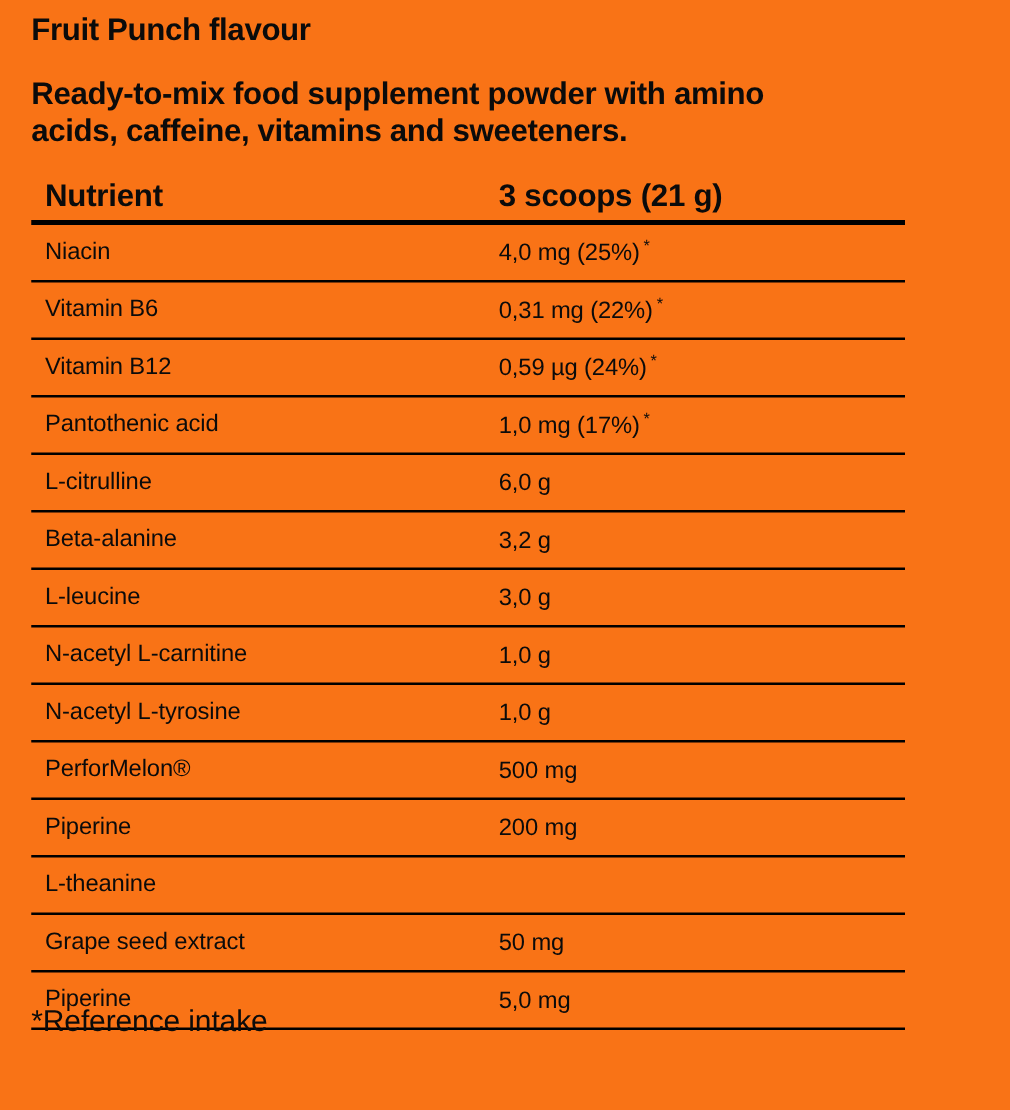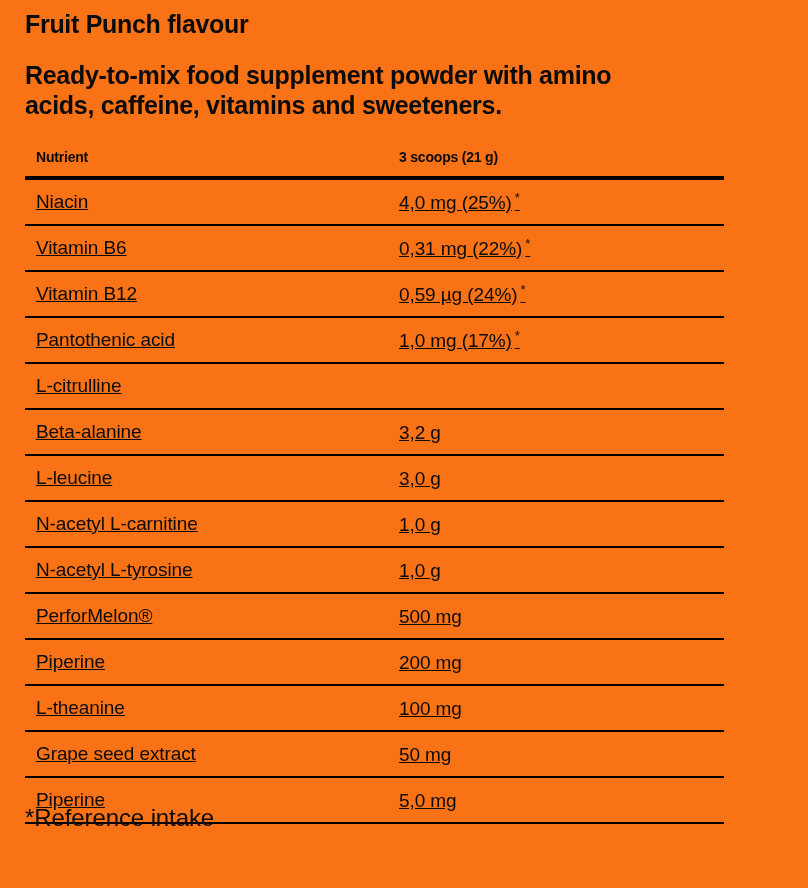--- a/index.html
+++ b/index.html
@@ -24,30 +24,29 @@
   }
   .subtitle span { display:block; }
 
   .nutri-table {
     position:absolute; left:25px; top:138px; width:699px;
   }
   .thead {
     display:grid; grid-template-columns:363px 1fr;
     align-items:center;
     height:42px; padding-left:11px;
-    font-size:14px; font-weight:700; letter-spacing:-0.2px;
+    font-size:25px; font-weight:700; letter-spacing:-0.2px;
     border-bottom:4px solid #000;
   }
   .row {
     display:grid; grid-template-columns:363px 1fr;
     align-items:center;
     height:46px; padding-left:11px;
     font-size:19px; letter-spacing:-0.1px;
     border-bottom:2.5px solid #000;
-    text-decoration:underline;
   }
   .amount-cell { white-space:nowrap; }
   .ref-mark {
     font-size:13px;
     vertical-align:super;
     margin-left:3px;
   }
   .footnote {
     position:absolute; left:25px; top:804px;
     font-size:24px; letter-spacing:-0.1px;
@@ -87,20 +86,21 @@
       <div class="amount-cell"><span>0,59 µg (24%)</span><span class="ref-mark">*</span></div>
     </div>
 
     <div class="row">
       <div>Pantothenic acid</div>
       <div class="amount-cell"><span>1,0 mg (17%)</span><span class="ref-mark">*</span></div>
     </div>
 
     <div class="row">
       <div>L-citrulline</div>
+      <div class="amount-cell"><span>6,0 g</span><span class="ref-mark"></span></div>
     </div>
 
     <div class="row">
       <div>Beta-alanine</div>
       <div class="amount-cell"><span>3,2 g</span><span class="ref-mark"></span></div>
     </div>
 
     <div class="row">
       <div>L-leucine</div>
       <div class="amount-cell"><span>3,0 g</span><span class="ref-mark"></span></div>
@@ -121,21 +121,20 @@
       <div class="amount-cell"><span>500 mg</span><span class="ref-mark"></span></div>
     </div>
 
     <div class="row">
       <div>Piperine</div>
       <div class="amount-cell"><span>200 mg</span><span class="ref-mark"></span></div>
     </div>
 
     <div class="row">
       <div>L-theanine</div>
-      <div class="amount-cell"><span>100 mg</span><span class="ref-mark"></span></div>
     </div>
 
     <div class="row">
       <div>Grape seed extract</div>
       <div class="amount-cell"><span>50 mg</span><span class="ref-mark"></span></div>
     </div>
 
     <div class="row">
       <div>Piperine</div>
       <div class="amount-cell"><span>5,0 mg</span><span class="ref-mark"></span></div>

